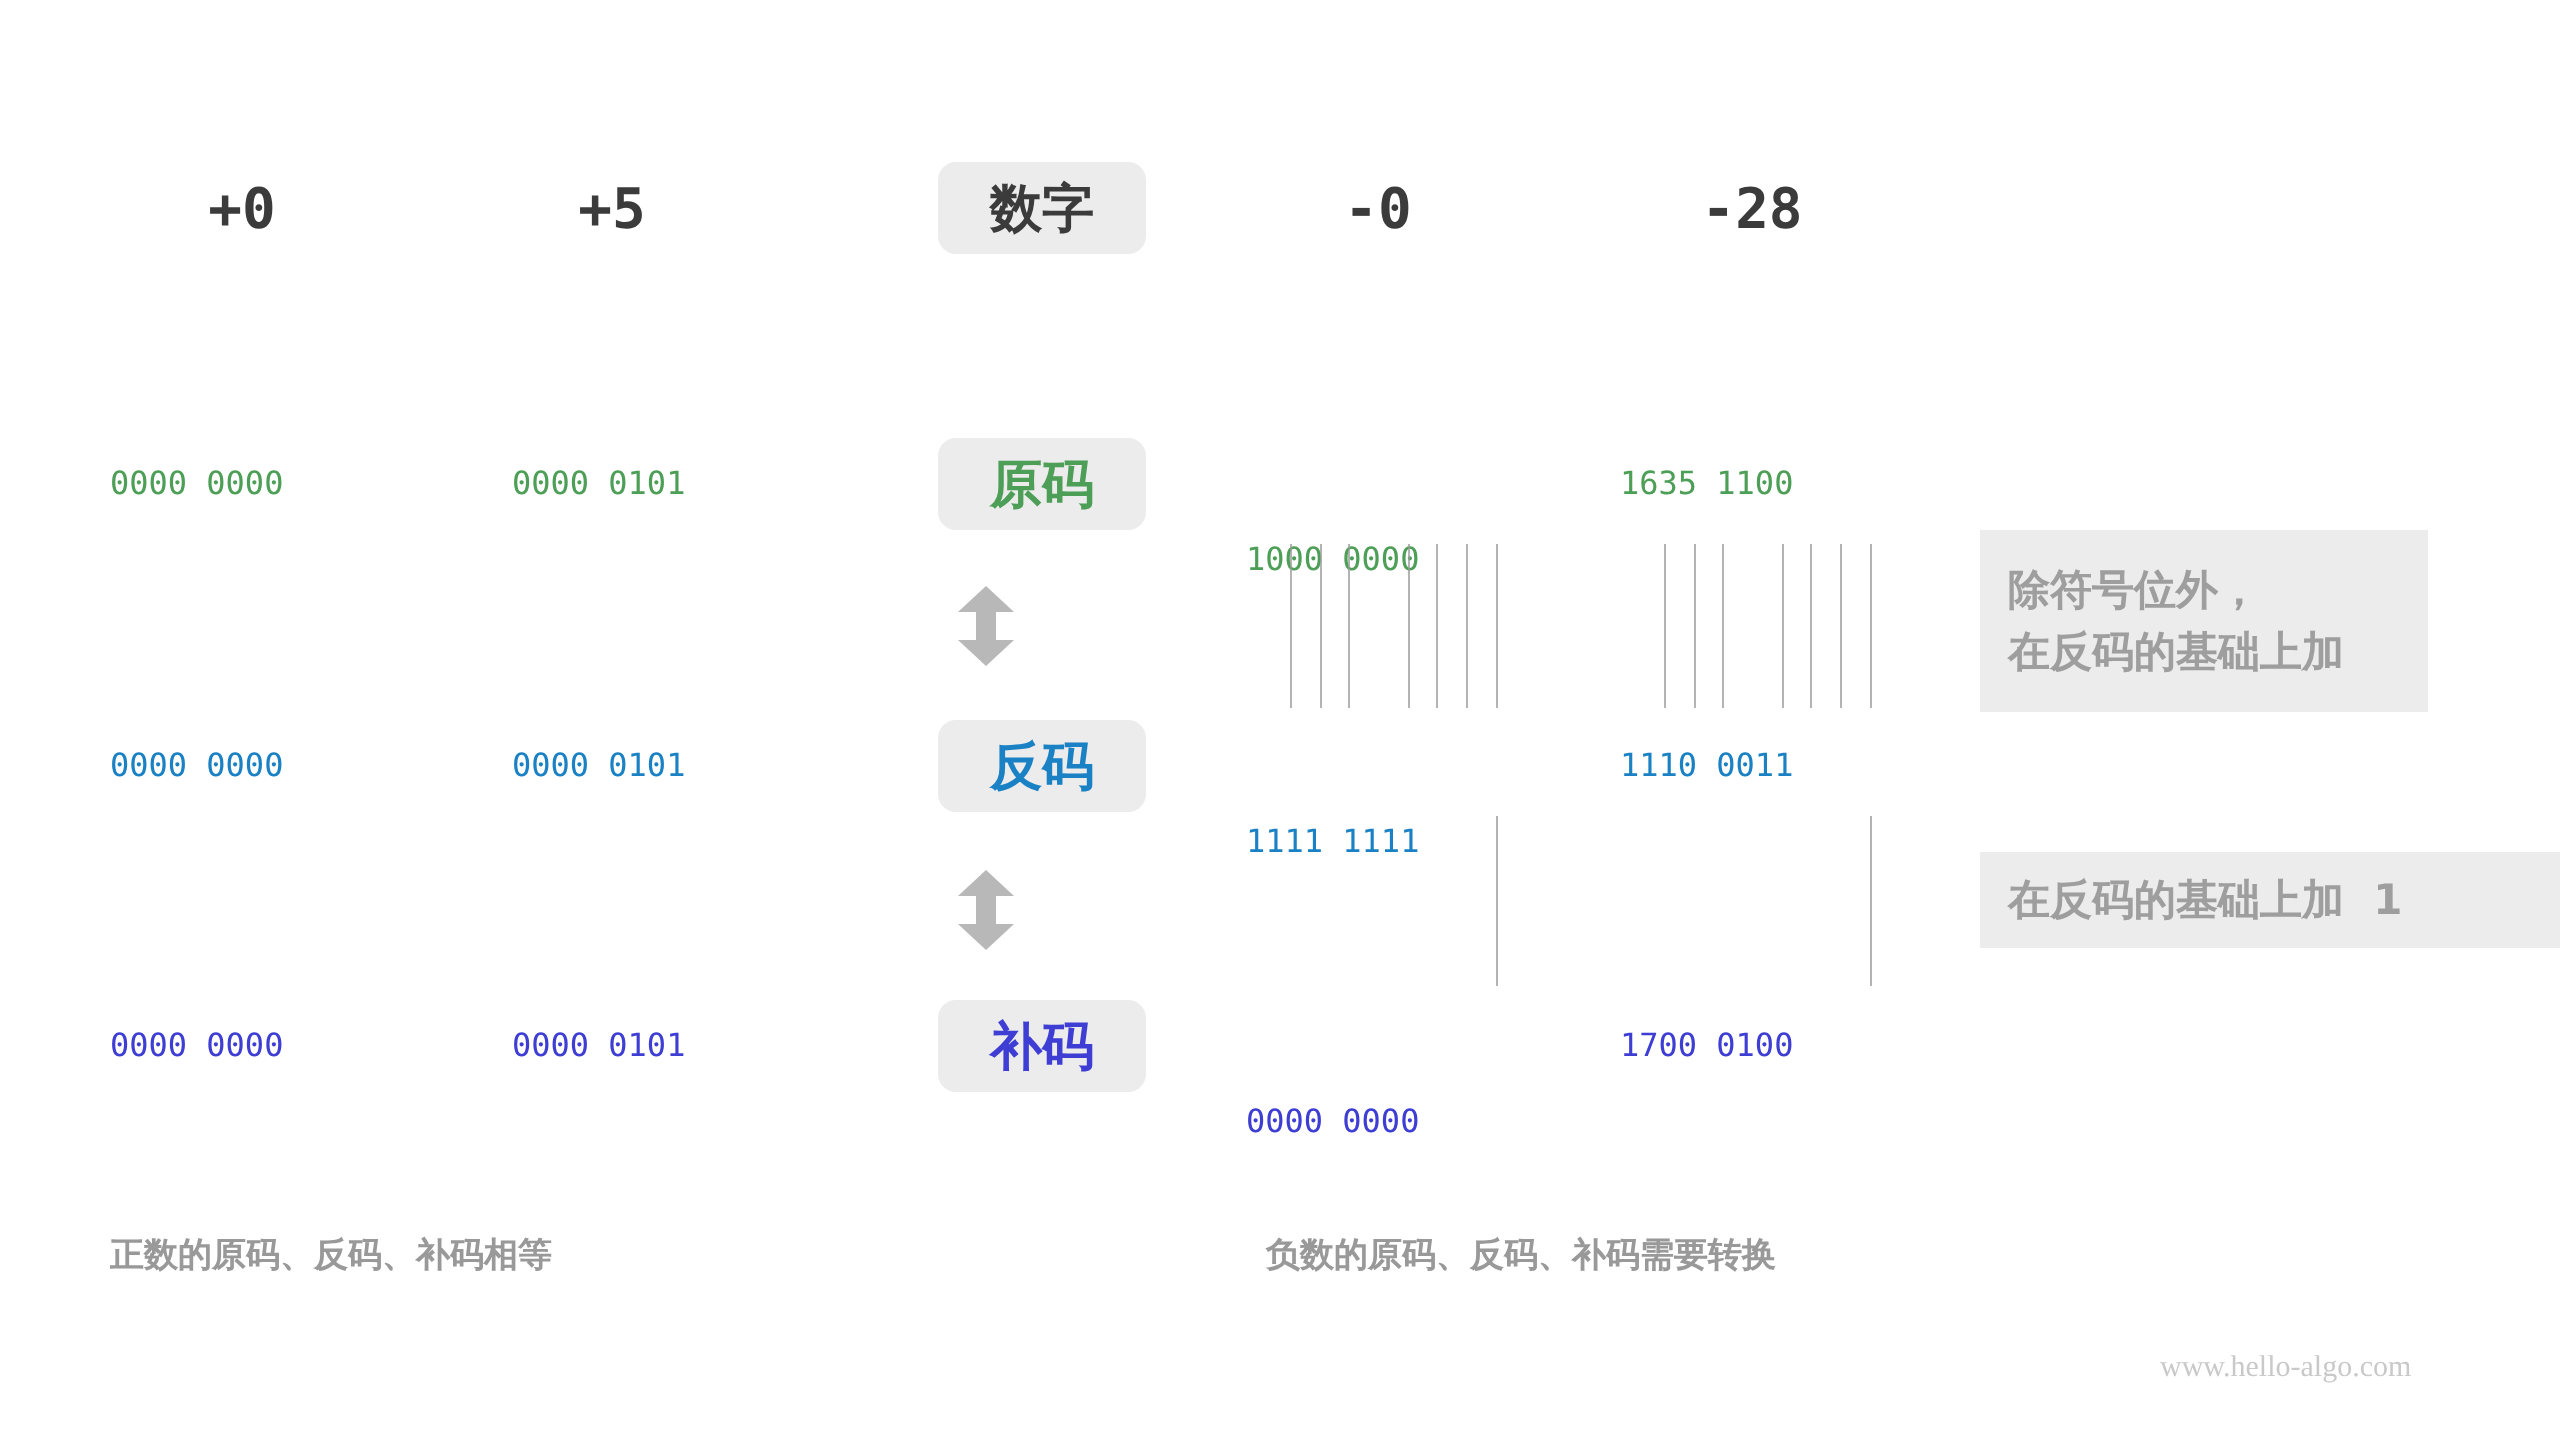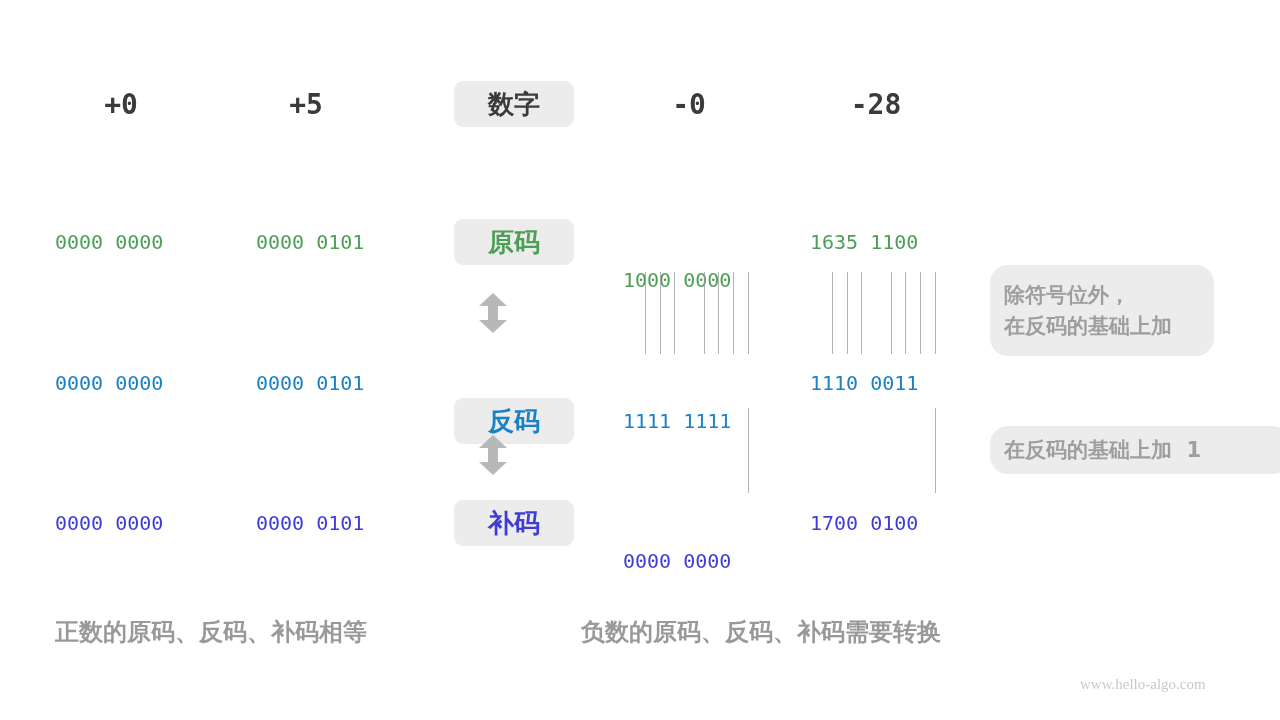--- a/index.html
+++ b/index.html
@@ -11,54 +11,54 @@
   body{background:#ffffff;font-family:"DejaVu Sans","Liberation Sans",sans-serif;}
   .canvas{position:relative;width:1280px;height:720px;background:#ffffff;overflow:hidden;}
 
   
   .num{position:absolute;top:88px;font-size:28px;font-weight:bold;color:var(--dark);
        font-family:"DejaVu Sans Mono","Liberation Mono",monospace;
        transform:translateX(-50%);white-space:nowrap;}
   .num.c1{left:121px;} .num.c2{left:306px;} .num.c3{left:689px;} .num.c4{left:876px;}
 
   
-  .badge{position:absolute;left:454px;width:120px;height:46px;border-radius:9px;
+  .badge{position:absolute;left:469px;width:104px;height:46px;border-radius:9px;
          background:var(--badge-bg);display:flex;align-items:center;justify-content:center;
          font-size:26px;font-weight:bold;}
   .badge.b-num{top:81px;color:var(--dark);}
   .badge.b-raw{top:219px;color:var(--green);}
-  .badge.b-ones{top:360px;color:var(--blue);margin-top:38px;}
+  .badge.b-ones{top:360px;color:var(--blue);}
   .badge.b-twos{top:500px;color:var(--indigo);}
 
   
-  .bin{position:absolute;font-size:20px;line-height:30px;font-weight:500;white-space:pre;
+  .bin{position:absolute;font-size:16px;line-height:30px;font-weight:500;white-space:pre;
        font-family:"DejaVu Sans Mono","Liberation Mono",monospace;}
   .row-raw .bin{top:227px;color:var(--green);}
   .row-ones .bin{top:368px;color:var(--blue);}
   .row-twos .bin{top:508px;color:var(--indigo);}
   .bin.c1{left:55px;} .bin.c2{left:256px;} .bin.c3{left:623px;margin-top:38px;} .bin.c4{left:810px;}
 
   
   .vline{position:absolute;width:1px;background:var(--line);opacity:.75;}
 
   
   .arrow{position:absolute;left:479px;width:28px;height:40px;}
   .arrow.a1{top:293px;} .arrow.a2{top:435px;}
   .arrow svg{display:block;}
 
   
-  .note{position:absolute;background:var(--badge-bg);border-radius:18px;color:var(--note);
+  .note{position:absolute;background:var(--badge-bg);border-radius:0;color:var(--note);
         font-weight:bold;display:flex;flex-direction:column;justify-content:center;
         padding-left:14px;white-space:pre;}
   .note.n1{left:990px;top:265px;width:224px;height:91px;font-size:21px;line-height:31px;}
   .note.n2{left:990px;top:426px;width:300px;height:48px;font-size:21px;}
 
   
-  .caption{position:absolute;top:616px;font-size:24px;font-weight:bold;color:var(--caption);white-space:nowrap;}
-  .caption.left{left:55px;} .caption.right{left:581px;}
+  .caption{position:absolute;top:616px;font-size:17px;font-weight:bold;color:var(--caption);white-space:nowrap;}
+  .caption.left{left:55px;} .caption.right{left:633px;}
 
   
   .watermark{position:absolute;left:1080px;top:676px;font-size:15px;color:var(--wm);
              font-family:Liberation Serif, serif;}
 </style>
 </head>
 <body>
 
 <div class="canvas">
 

